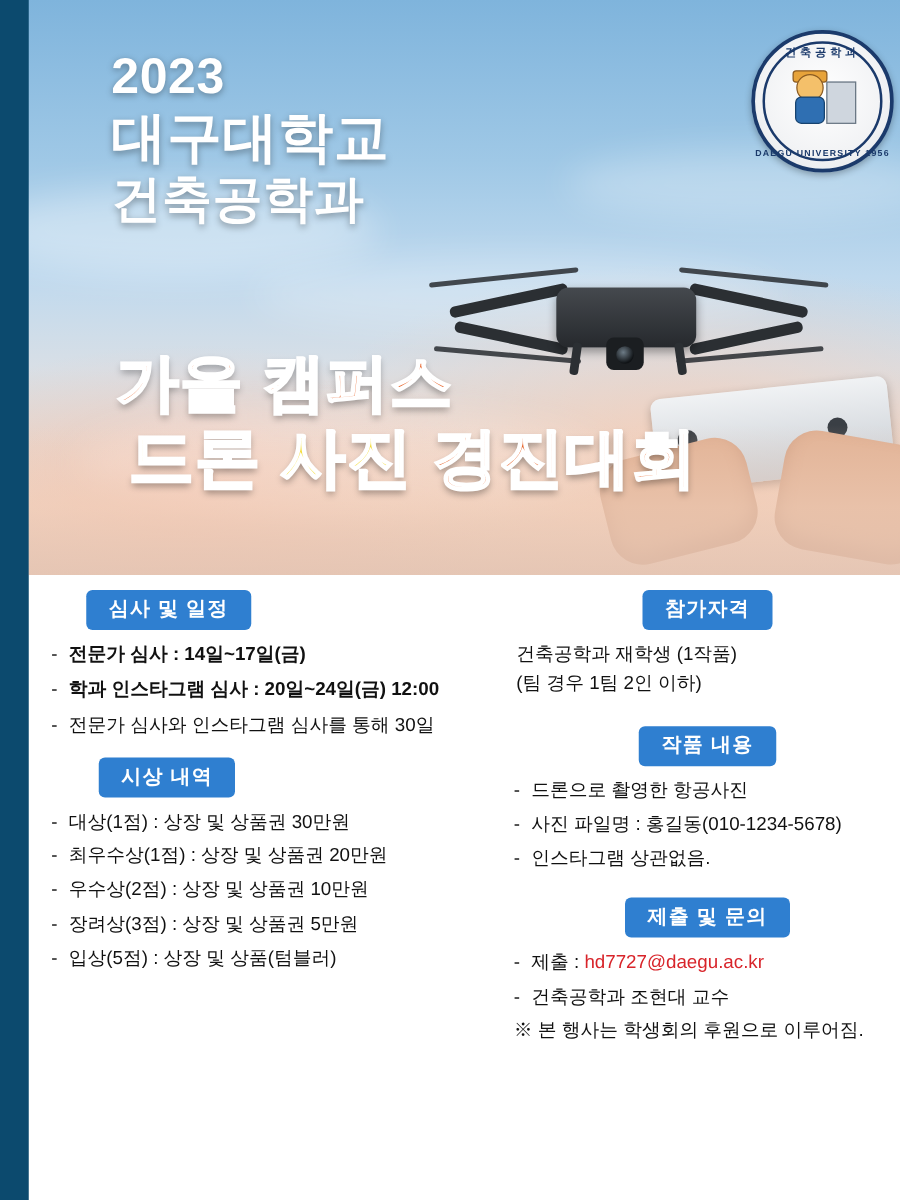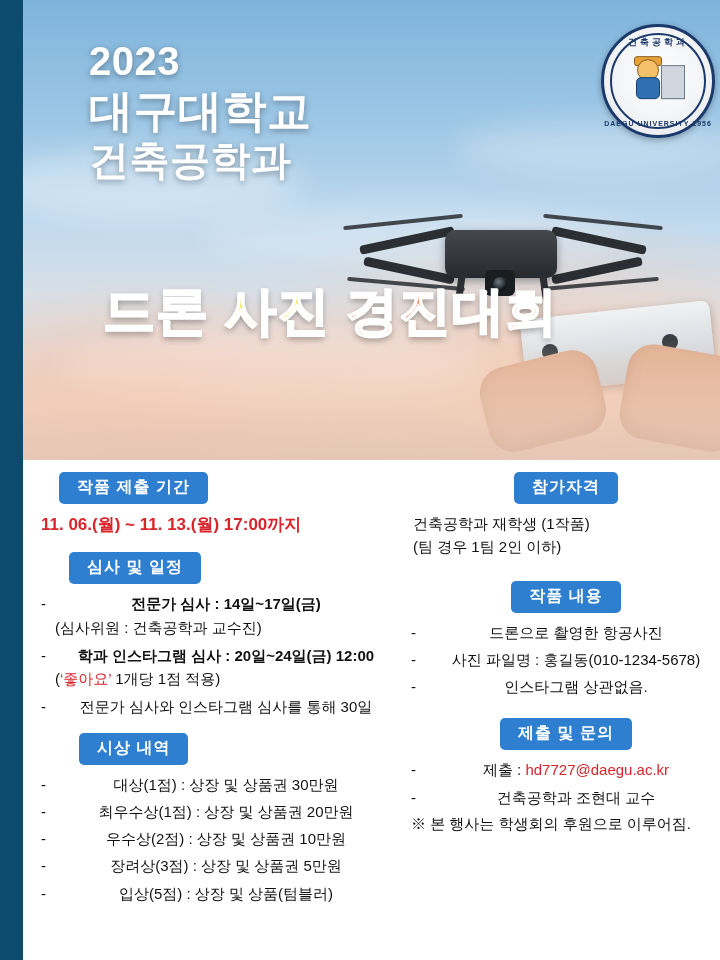--- a/index.html
+++ b/index.html
@@ -119,21 +119,21 @@
     font-size:16px;padding:5px 18px 6px 18px;border-radius:5px;letter-spacing:1px;
   }
   .chip-wrap{text-align:left;}
   .chip-center{text-align:center;}
 
   .blk{margin-bottom:14px;}
   .txt{font-size:15px;color:#111;line-height:1.55;}
   .txt.red{color:#d8242a;font-size:17px;font-weight:bold;}
   .row{display:flex;align-items:flex-start;font-size:15px;color:#111;line-height:1.55;}
   .row .dash{width:14px;flex:0 0 14px;color:#111;}
-  .row .content{flex:1;text-align:center;}
+  .row .content{flex:1;}
   .b{font-weight:bold;}
   .indent{padding-left:14px;}
   .link{color:#d8242a;}
   .quote-red{color:#d8242a;}
   .note{font-size:15px;color:#111;margin-top:6px;}
 </style>
 </head>
 <body>
 
 <div class="poster">
@@ -181,53 +181,46 @@
       <div class="mascot">
         <div class="bldg"></div>
         <div class="hat"></div>
         <div class="head"></div>
         <div class="body"></div>
       </div>
       <div class="univ-bot">DAEGU UNIVERSITY 1956</div>
     </div>
 
     <div class="headline">
+      <div class="l1">가을 캠퍼스</div>
       <div class="l2">
         <span class="y">드론 사진</span><span class="o"> 경진대회</span>
       </div>
     </div>
   </div>
 
   <div class="body-wrap">
 
     <div class="col col-left">
 
-      <div class="blk">
-        <div class="chip-wrap" style="padding-left:18px;">
-          <span class="chip">작품 제출 기간</span>
-        </div>
-        <div class="txt red" style="margin-top:8px;">11. 06.(월) ~ 11. 13.(월) 17:00까지</div>
-      </div>
 
       <div class="blk">
         <div class="chip-wrap" style="padding-left:28px;">
           <span class="chip">심사 및 일정</span>
         </div>
         <div style="margin-top:8px;">
           <div class="row">
             <span class="dash">-</span>
             <span class="content b">전문가 심사 : 14일~17일(금)</span>
           </div>
-          <div class="txt indent" style="padding-left:14px;">(심사위원 : 건축공학과 교수진)</div>
 
           <div class="row" style="margin-top:5px;">
             <span class="dash">-</span>
             <span class="content b">학과 인스타그램 심사 : 20일~24일(금) 12:00</span>
           </div>
-          <div class="txt" style="padding-left:14px;"><span>(</span><span class="quote-red">‘좋아요’</span><span> 1개당 1점 적용)</span></div>
 
           <div class="row" style="margin-top:5px;">
             <span class="dash">-</span>
             <span class="content">전문가 심사와 인스타그램 심사를 통해 30일</span>
           </div>
         </div>
       </div>
 
       <div class="blk">
         <div class="chip-wrap" style="padding-left:38px;">

